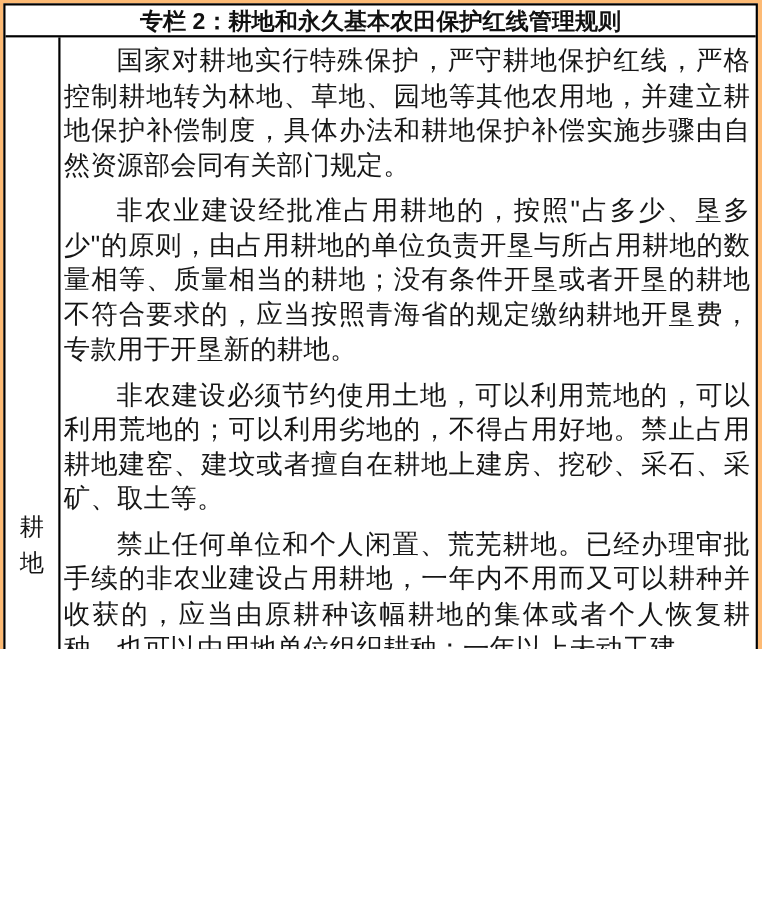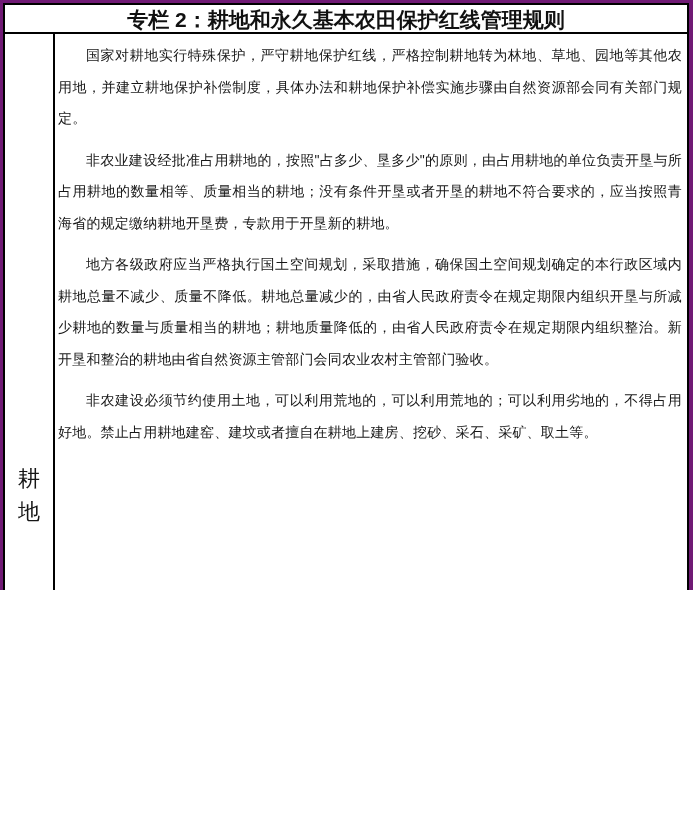--- a/index.html
+++ b/index.html
@@ -5,21 +5,21 @@
   * { margin: 0; padding: 0; box-sizing: border-box; }
 
   html, body {
     background: #ffffff;
   }
 
   .page {
     position: relative;
     width: 693px;
     height: 590px;
-    background: #701a75;
+    background: #fdba74;
     overflow: hidden;
     font-family: "Liberation Sans", sans-serif;
     color: #161616;
   }
 
   .box-table {
     position: absolute;
     left: 3px;
     top: 3px;
     width: 686px;
@@ -63,21 +63,21 @@
     color: #161616;
   }
 
   .content-cell {
     flex: 1 1 auto;
     padding: 6px 5px 24px 3px;
     overflow: hidden;
   }
 
   .content-cell p {
-    font-size: 14px;
+    font-size: 24px;
     line-height: 31.5px;
     text-align: justify;
     text-align-last: left;
     text-indent: 2em;
     letter-spacing: 0.2px;
     color: #161616;
   }
 
   .content-cell p + p {
     margin-top: 10px;
@@ -93,19 +93,19 @@
 
     <div class="box-body">
 
       <div class="label-cell">
         <span class="vlabel">耕地</span>
       </div>
 
       <div class="content-cell">
         <p>国家对耕地实行特殊保护，严守耕地保护红线，严格控制耕地转为林地、草地、园地等其他农用地，并建立耕地保护补偿制度，具体办法和耕地保护补偿实施步骤由自然资源部会同有关部门规定。</p>
         <p>非农业建设经批准占用耕地的，按照"占多少、垦多少"的原则，由占用耕地的单位负责开垦与所占用耕地的数量相等、质量相当的耕地；没有条件开垦或者开垦的耕地不符合要求的，应当按照青海省的规定缴纳耕地开垦费，专款用于开垦新的耕地。</p>
-        <p>地方各级政府应当严格执行国土空间规划，采取措施，确保国土空间规划确定的本行政区域内耕地总量不减少、质量不降低。耕地总量减少的，由省人民政府责令在规定期限内组织开垦与所减少耕地的数量与质量相当的耕地；耕地质量降低的，由省人民政府责令在规定期限内组织整治。新开垦和整治的耕地由省自然资源主管部门会同农业农村主管部门验收。</p>
         <p>非农建设必须节约使用土地，可以利用荒地的，可以利用荒地的；可以利用劣地的，不得占用好地。禁止占用耕地建窑、建坟或者擅自在耕地上建房、挖砂、采石、采矿、取土等。</p>
+        <p>禁止任何单位和个人闲置、荒芜耕地。已经办理审批手续的非农业建设占用耕地，一年内不用而又可以耕种并收获的，应当由原耕种该幅耕地的集体或者个人恢复耕种，也可以由用地单位组织耕种；一年以上未动工建</p>
       </div>
 
     </div>
   </div>
 </div>
 
 </body></html>

